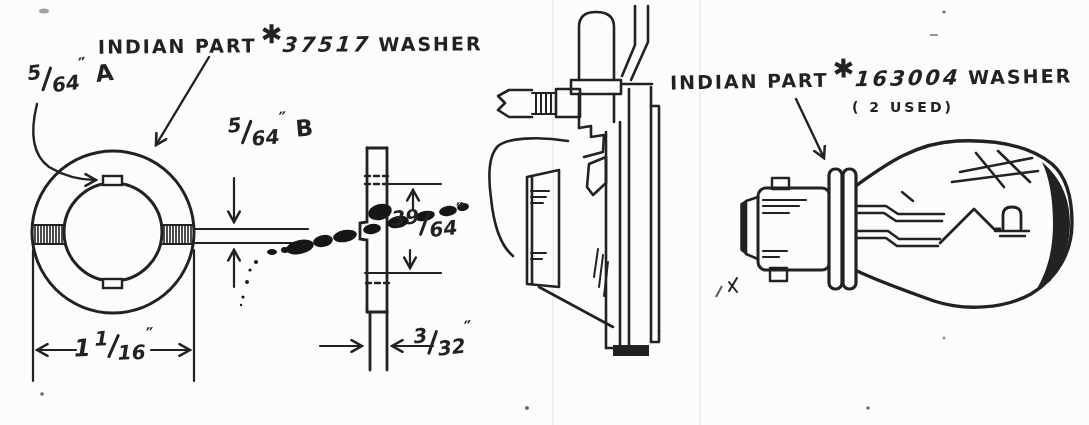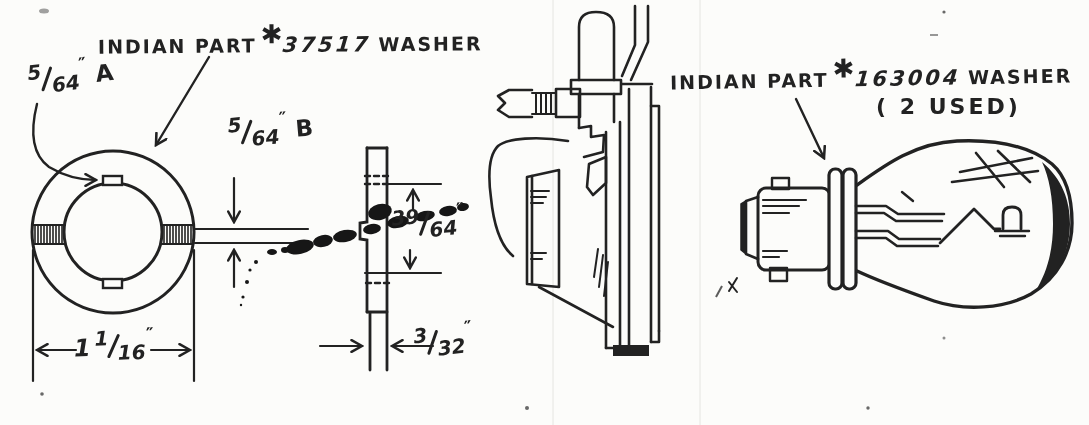--- a/index.html
+++ b/index.html
@@ -28,21 +28,21 @@
     letter-spacing:0;
   }
   .lbl .pn{
     display:inline-block;
     font-size:21px;
     font-style:italic;
     transform:skewX(-6deg);
     margin-right:7px;
     letter-spacing:3px;
   }
-  .lbl .note{font-size:22px;letter-spacing:3px;margin-left:24px;}
+  .lbl .note{font-size:14px;letter-spacing:3px;}
   .dim{
     position:absolute;
     font-weight:700;
     white-space:nowrap;
     color:#222;
     font-size:20px;
   }
   .dim .num{display:inline-block;transform:translateY(-8px);font-size:20px;font-style:italic;}
   .dim .den{display:inline-block;transform:translateY(7px);font-size:20px;font-style:italic;}
   .dim .fslash{

